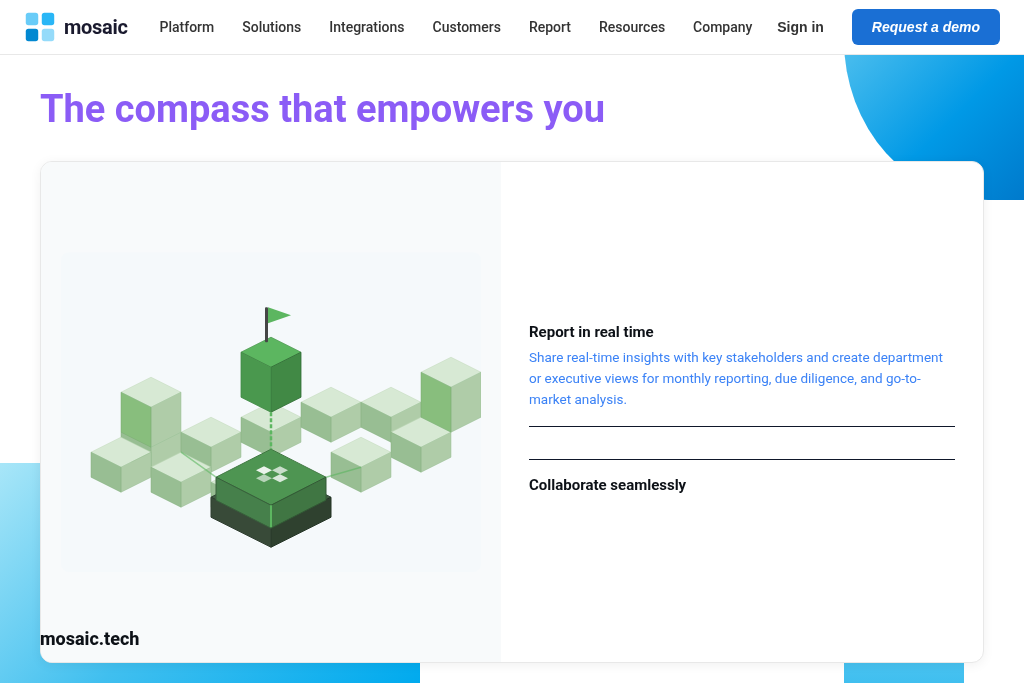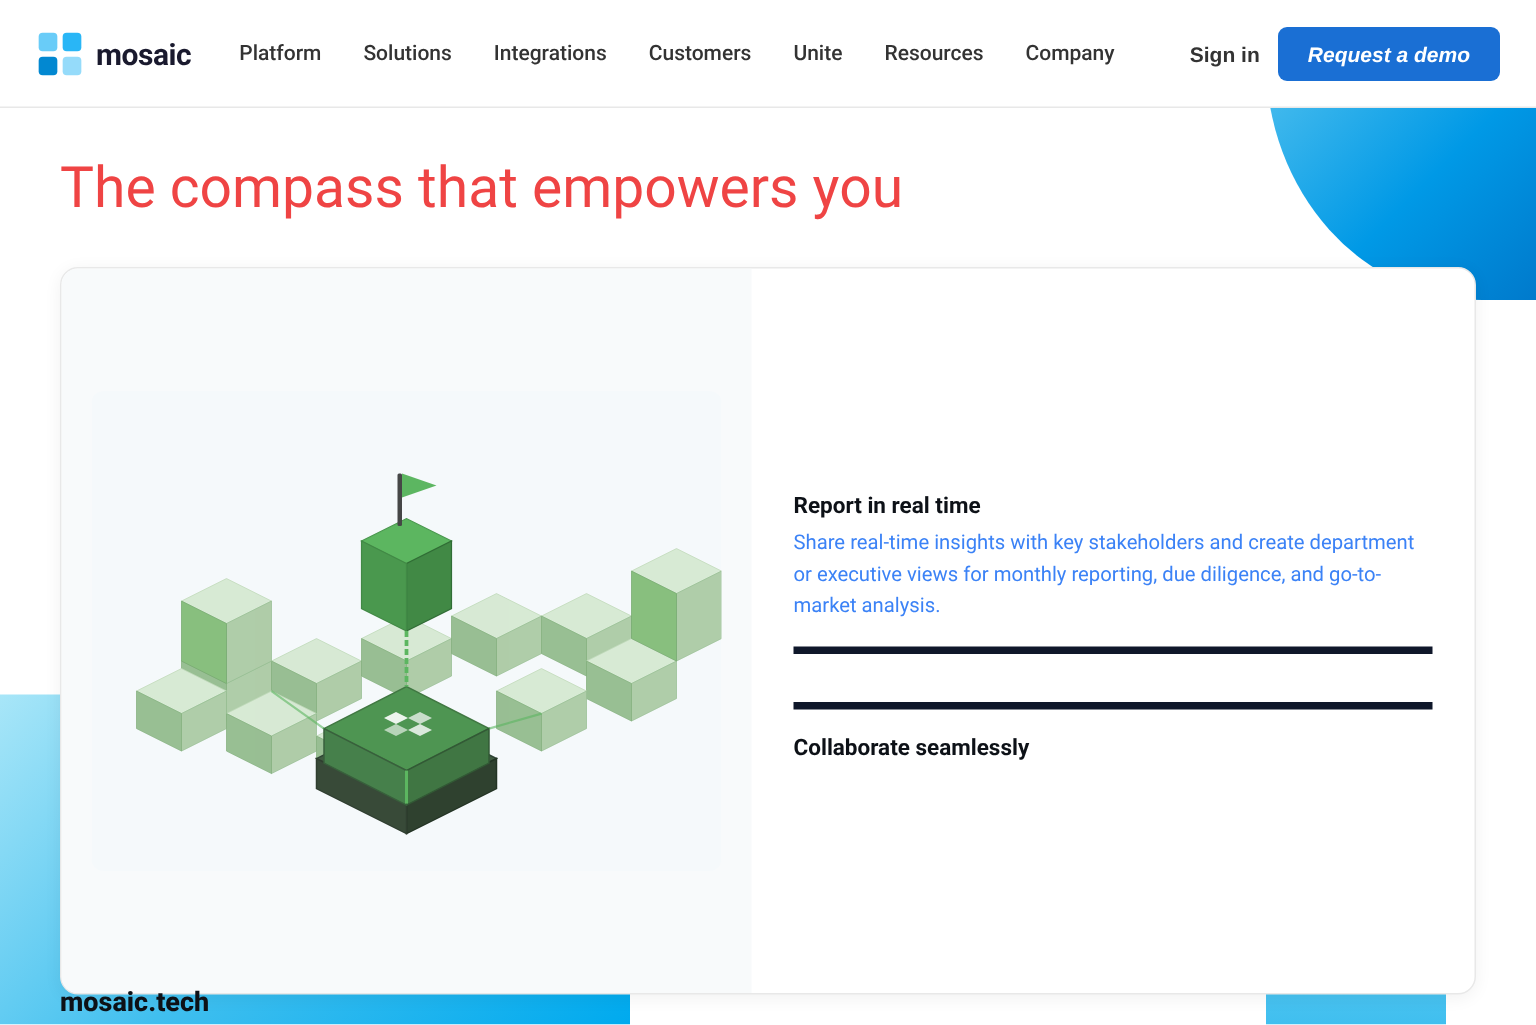--- a/index.html
+++ b/index.html
@@ -54,21 +54,21 @@
       flex-direction: column;
     }
 
     
     .navbar {
       background: #ffffff;
       border-bottom: 1px solid #e8e8e8;
       display: flex;
       align-items: center;
       padding: 0 24px;
-      height: 72px;
+      height: 55px;
       flex-shrink: 0;
       position: relative;
       z-index: 10;
     }
     .navbar-logo {
       display: flex;
       align-items: center;
       gap: 8px;
       margin-right: 32px;
       text-decoration: none;
@@ -92,20 +92,21 @@
     .nav-item {
       font-size: 14px;
       color: #333;
       cursor: pointer;
       font-weight: 500;
       text-decoration: none;
     }
     .navbar-actions {
       display: flex;
       align-items: center;
+      gap: 16px;
     }
     .btn-signin {
       font-size: 14px;
       font-weight: 600;
       color: #333;
       background: none;
       border: none;
       cursor: pointer;
       padding: 8px 12px;
     }
@@ -127,22 +128,22 @@
       padding: 32px 40px 20px 40px;
       display: flex;
       flex-direction: column;
       position: relative;
       z-index: 1;
     }
 
     
     .hero-headline {
       font-size: 38px;
-      font-weight: 400;
-      color: #ef4444;
+      font-weight: 700;
+      color: #8b5cf6;
       line-height: 1.2;
       margin-bottom: 28px;
       max-width: 600px;
     }
 
     
     .content-card {
       background: #ffffff;
       border-radius: 12px;
       border: 1px solid #e8e8e8;
@@ -173,21 +174,21 @@
     .card-features {
       flex: 1;
       padding: 32px 28px;
       display: flex;
       flex-direction: column;
       gap: 0;
       justify-content: center;
     }
     .feature-item {
       padding: 16px 0;
-      border-bottom: 5px solid #0f172a;
+      border-bottom: 1px solid #0f172a;
       position: relative;
     }
     .feature-item:last-child { border-bottom: none; }
     .feature-item.active::before {
       content: '';
       position: absolute;
       left: -28px;
       top: 16px;
       bottom: 16px;
       width: 3px;
@@ -202,21 +203,21 @@
     }
     .feature-desc {
       font-size: 13.5px;
       color: #3b82f6;
       line-height: 1.55;
     }
 
     
     .footer-url {
       position: absolute;
-      bottom: 4px;
+      bottom: 34px;
       left: 40px;
       font-size: 18px;
       font-weight: 800;
       color: #0d1117;
       z-index: 5;
     }
   </style>
 </head>
 <body>
 
@@ -235,21 +236,21 @@
         <rect x="2" y="20" width="14" height="14" rx="3" fill="#0288d1"></rect>
         <rect x="20" y="20" width="14" height="14" rx="3" fill="#4fc3f7" opacity="0.6"></rect>
       </svg>
       <span class="logo-text">mosaic</span>
     </a>
     <div class="navbar-nav">
       <a class="nav-item">Platform</a>
       <a class="nav-item">Solutions</a>
       <a class="nav-item">Integrations</a>
       <a class="nav-item">Customers</a>
-      <a class="nav-item">Unite</a>
+      <a class="nav-item">Report</a>
       <a class="nav-item">Resources</a>
       <a class="nav-item">Company</a>
     </div>
     <div class="navbar-actions">
       <button class="btn-signin">Sign in</button>
       <button class="btn-demo">Request a demo</button>
     </div>
   </nav>
 
   <div class="main-content">

